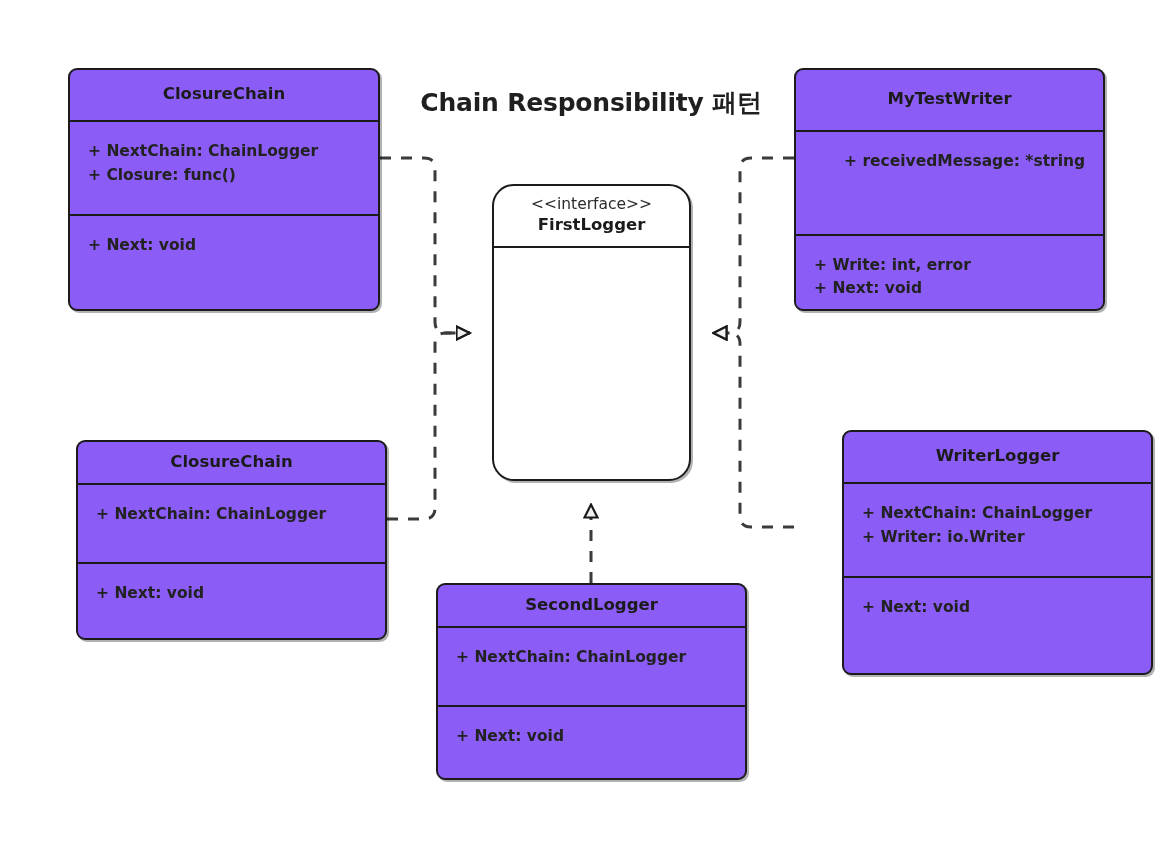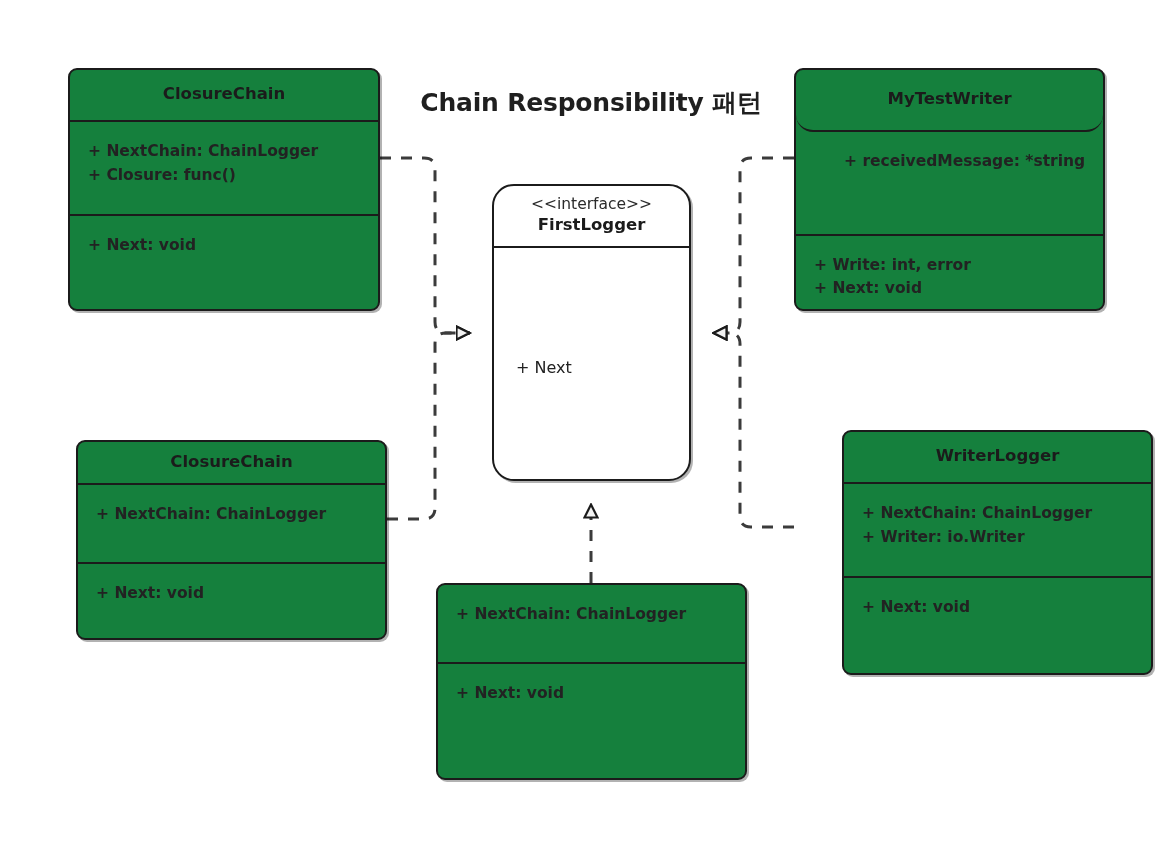--- a/index.html
+++ b/index.html
@@ -39,21 +39,21 @@
     letter-spacing: -0.2px;
     white-space: nowrap;
   }
 
   
   .uml-class {
     position: absolute;
     box-sizing: border-box;
     border: 2.2px solid #1b1b1b;
     border-radius: 9px;
-    background: #15803d;
+    background: #8b5cf6;
     box-shadow: 2px 2px 0 rgba(0,0,0,0.30);
     display: flex;
     flex-direction: column;
     overflow: hidden;
   }
   .uml-class.is-interface {
     background: #ffffff;
     border-radius: 22px;
   }
   .uml-head {
@@ -95,21 +95,21 @@
   .uml-row {
     white-space: nowrap;
   }
 
   
   #box-closurechain { left: 68px;  top: 68px;  width: 312px; height: 243px; }
   #box-closurechain .uml-head { height: 52px; }
   #box-closurechain .sec-attrs { height: 92px; }
 
   #box-mytestwriter { left: 794px; top: 68px;  width: 311px; height: 243px; }
-  #box-mytestwriter .uml-head { height: 68px; border-radius: 17px; }
+  #box-mytestwriter .uml-head { height: 68px; }
   #box-mytestwriter .sec-attrs { height: 112px; padding-left: 48px; }
 
   #box-firstlogger { left: 76px;  top: 440px; width: 311px; height: 200px; }
   #box-firstlogger .uml-head { height: 43px; }
   #box-firstlogger .sec-attrs { height: 77px; }
 
   #box-writerlogger { left: 794px; top: 430px; width: 311px; height: 245px; margin-left: 48px; }
   #box-writerlogger .uml-head { height: 52px; }
   #box-writerlogger .sec-attrs { height: 92px; }
 
@@ -205,31 +205,31 @@
     <div class="uml-section sec-attrs">
       <div class="uml-row">+ NextChain: ChainLogger</div>
       <div class="uml-row">+ Writer: io.Writer</div>
     </div>
     <div class="uml-section sec-ops">
       <div class="uml-row">+ Next: void</div>
     </div>
   </div>
 
   <div class="uml-class" id="box-secondlogger">
+    <div class="uml-head">
+      <div class="uml-name">SecondLogger</div>
+    </div>
     <div class="uml-section sec-attrs">
       <div class="uml-row">+ NextChain: ChainLogger</div>
     </div>
     <div class="uml-section sec-ops">
       <div class="uml-row">+ Next: void</div>
     </div>
   </div>
 
   <div class="uml-class is-interface" id="box-chainlogger">
     <div class="uml-head">
       <div class="uml-stereotype">&lt;&lt;interface&gt;&gt;</div>
       <div class="uml-name">FirstLogger</div>
     </div>
-    <div class="uml-section plain sec-ops">
-      <div class="uml-row">+ Next</div>
-    </div>
   </div>
 
 </div>
 
 </body></html>

